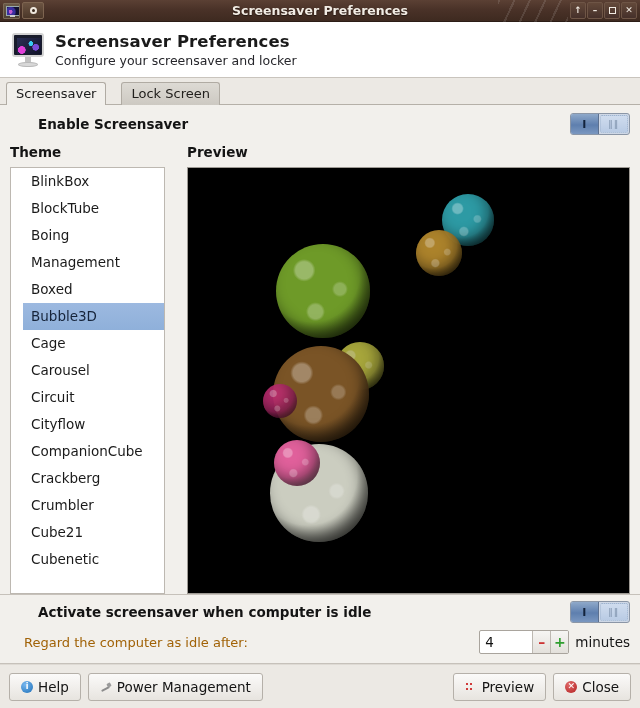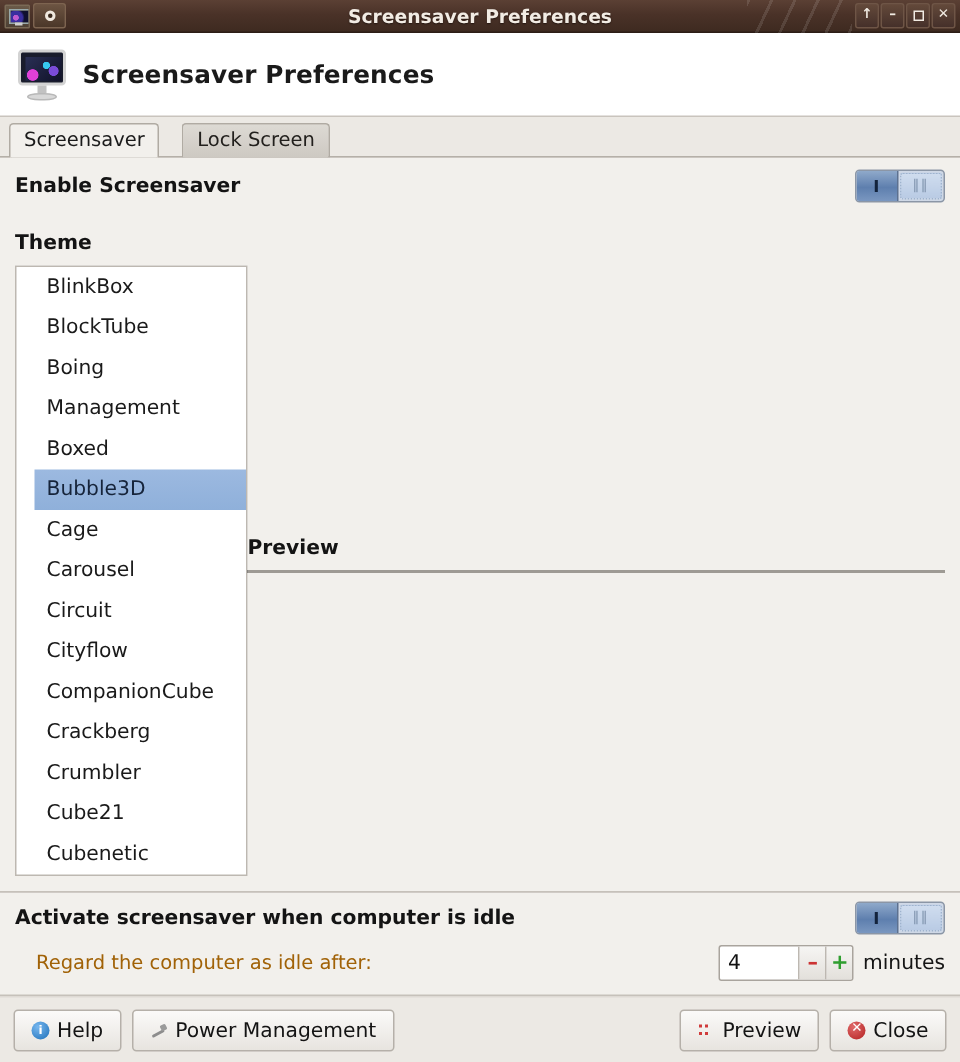--- a/index.html
+++ b/index.html
@@ -155,21 +155,21 @@
     flex: 1 1 auto;
     display: flex; flex-direction: column;
     padding: 8px 10px 0 10px;
     border-bottom: 1px solid #c6c1ba;
     overflow: hidden;
   }
   .row-enable {
     display: flex; align-items: center; justify-content: space-between;
     margin-bottom: 9px; height: 22px;
   }
-  .bold-label { font-size: 13.5px; font-weight: bold; color: #141414; }
+  .bold-label { font-size: 13.5px; font-weight: bold; color: #141414; margin-left: 28px; }
 
   
   .switch {
     width: 60px; height: 22px;
     border: 1px solid #8b96a6;
     border-radius: 3px;
     display: flex; overflow: hidden;
     background: #cfd8e6;
   }
   .switch .on {
@@ -178,21 +178,21 @@
     color: #13233c; font-size: 11px; font-weight: bold;
     border-right: 1px solid #5d7190;
   }
   .switch .off {
     flex: 1; display: flex; align-items: center; justify-content: center;
     background: linear-gradient(to bottom,#cfdcee,#b9cbe4);
     color: #7f93ad; font-size: 9px; letter-spacing: 1px;
     border: 1px dotted #9fb3cd; margin: 1px; border-radius: 2px;
   }
 
-  .cols { display: flex; gap: 0; flex: 1 1 auto; min-height: 0; align-items: center; }
+  .cols { display: flex; gap: 22px; flex: 1 1 auto; min-height: 0; }
   .col-theme { width: 155px; display: flex; flex-direction: column; }
   .col-preview { flex: 1 1 auto; display: flex; flex-direction: column; }
   .col-head { font-size: 13.5px; font-weight: bold; color: #141414; margin-bottom: 5px; height: 18px; }
 
   .listbox {
     flex: 1 1 auto;
     background: #ffffff;
     border: 1px solid #bdb8b1;
     overflow: hidden;
     position: relative;
@@ -332,20 +332,21 @@
   </div>
 
   <div id="header">
     <div class="hdr-icon">
       <div class="screen"></div>
         <div class="neck"></div>
         <div class="base"></div>
     </div>
     <div class="hdr-text">
       <div id="hdr-title">Screensaver Preferences</div>
+      <div id="hdr-sub">Configure your screensaver and locker</div>
     </div>
   </div>
 
   <div id="tabstrip">
     <div class="tab active">Screensaver</div>
     <div class="tab inactive">Lock Screen</div>
   </div>
 
   <div id="content">
 

